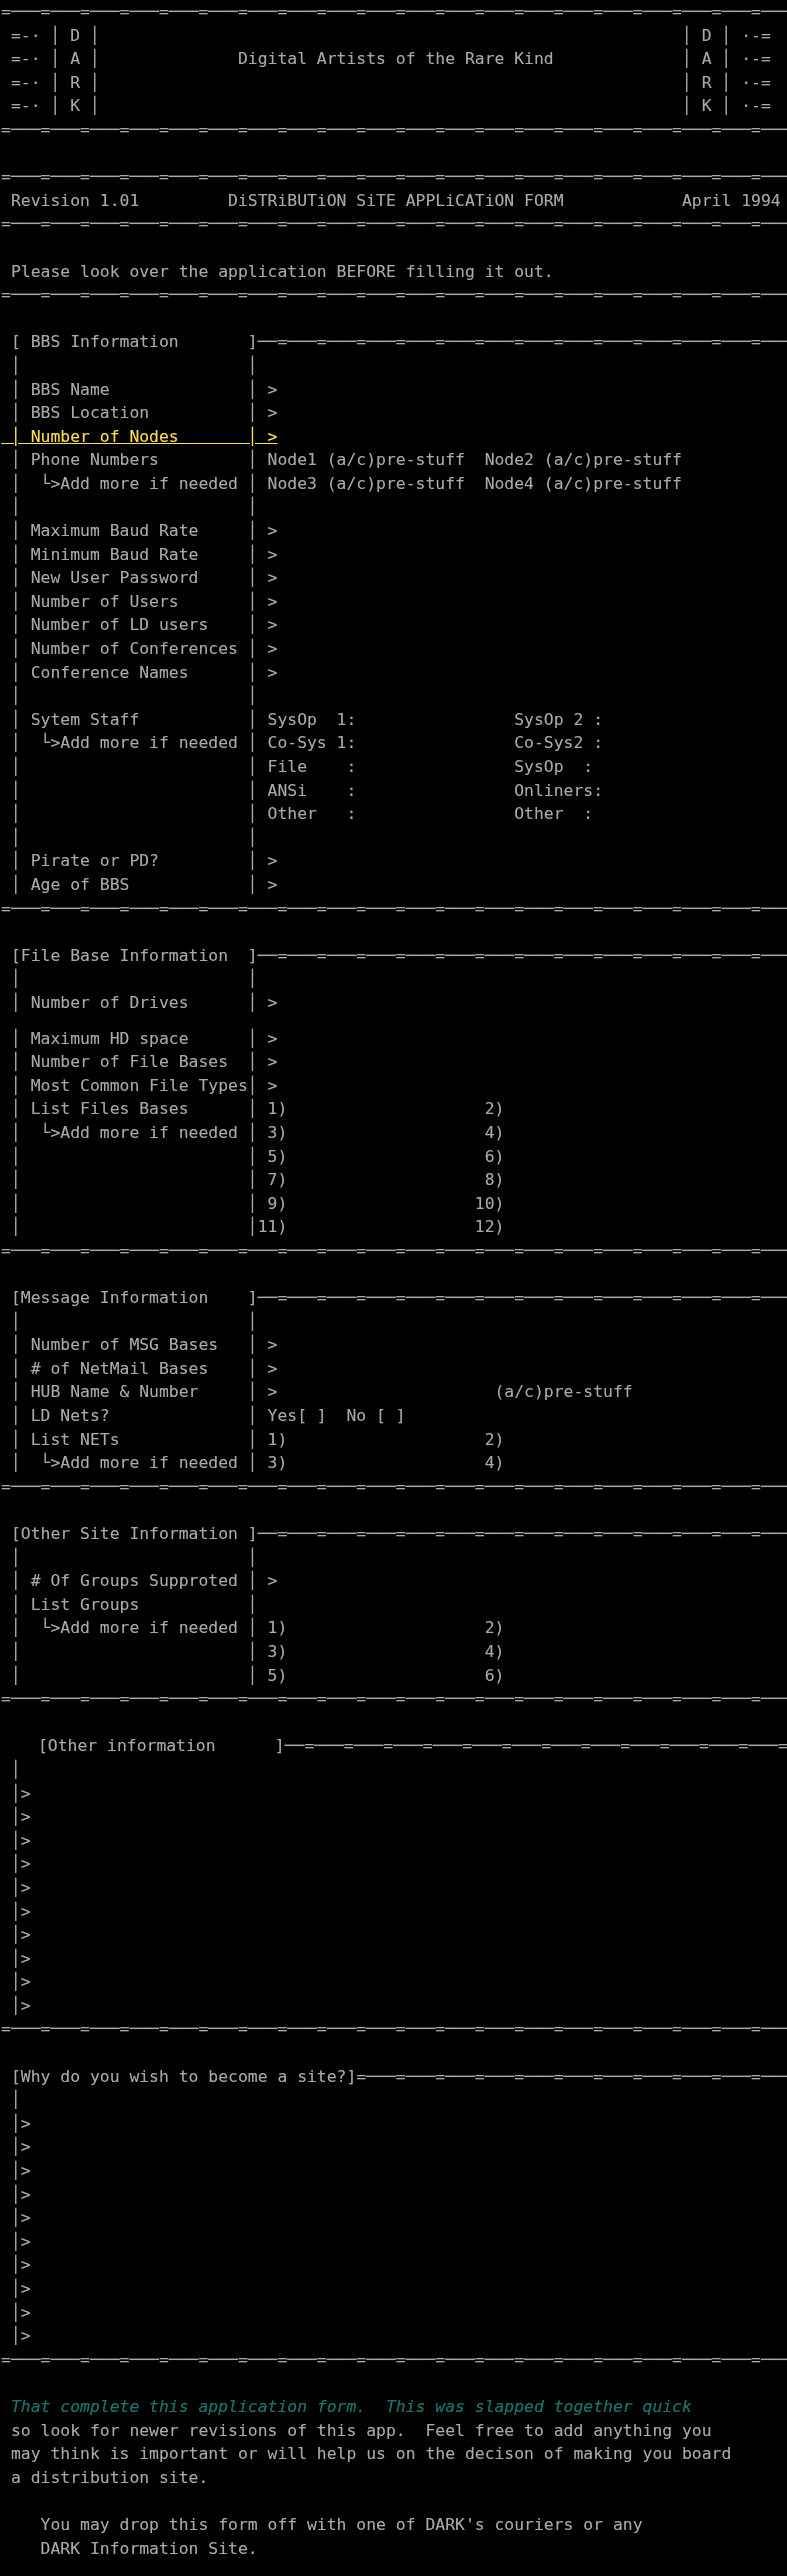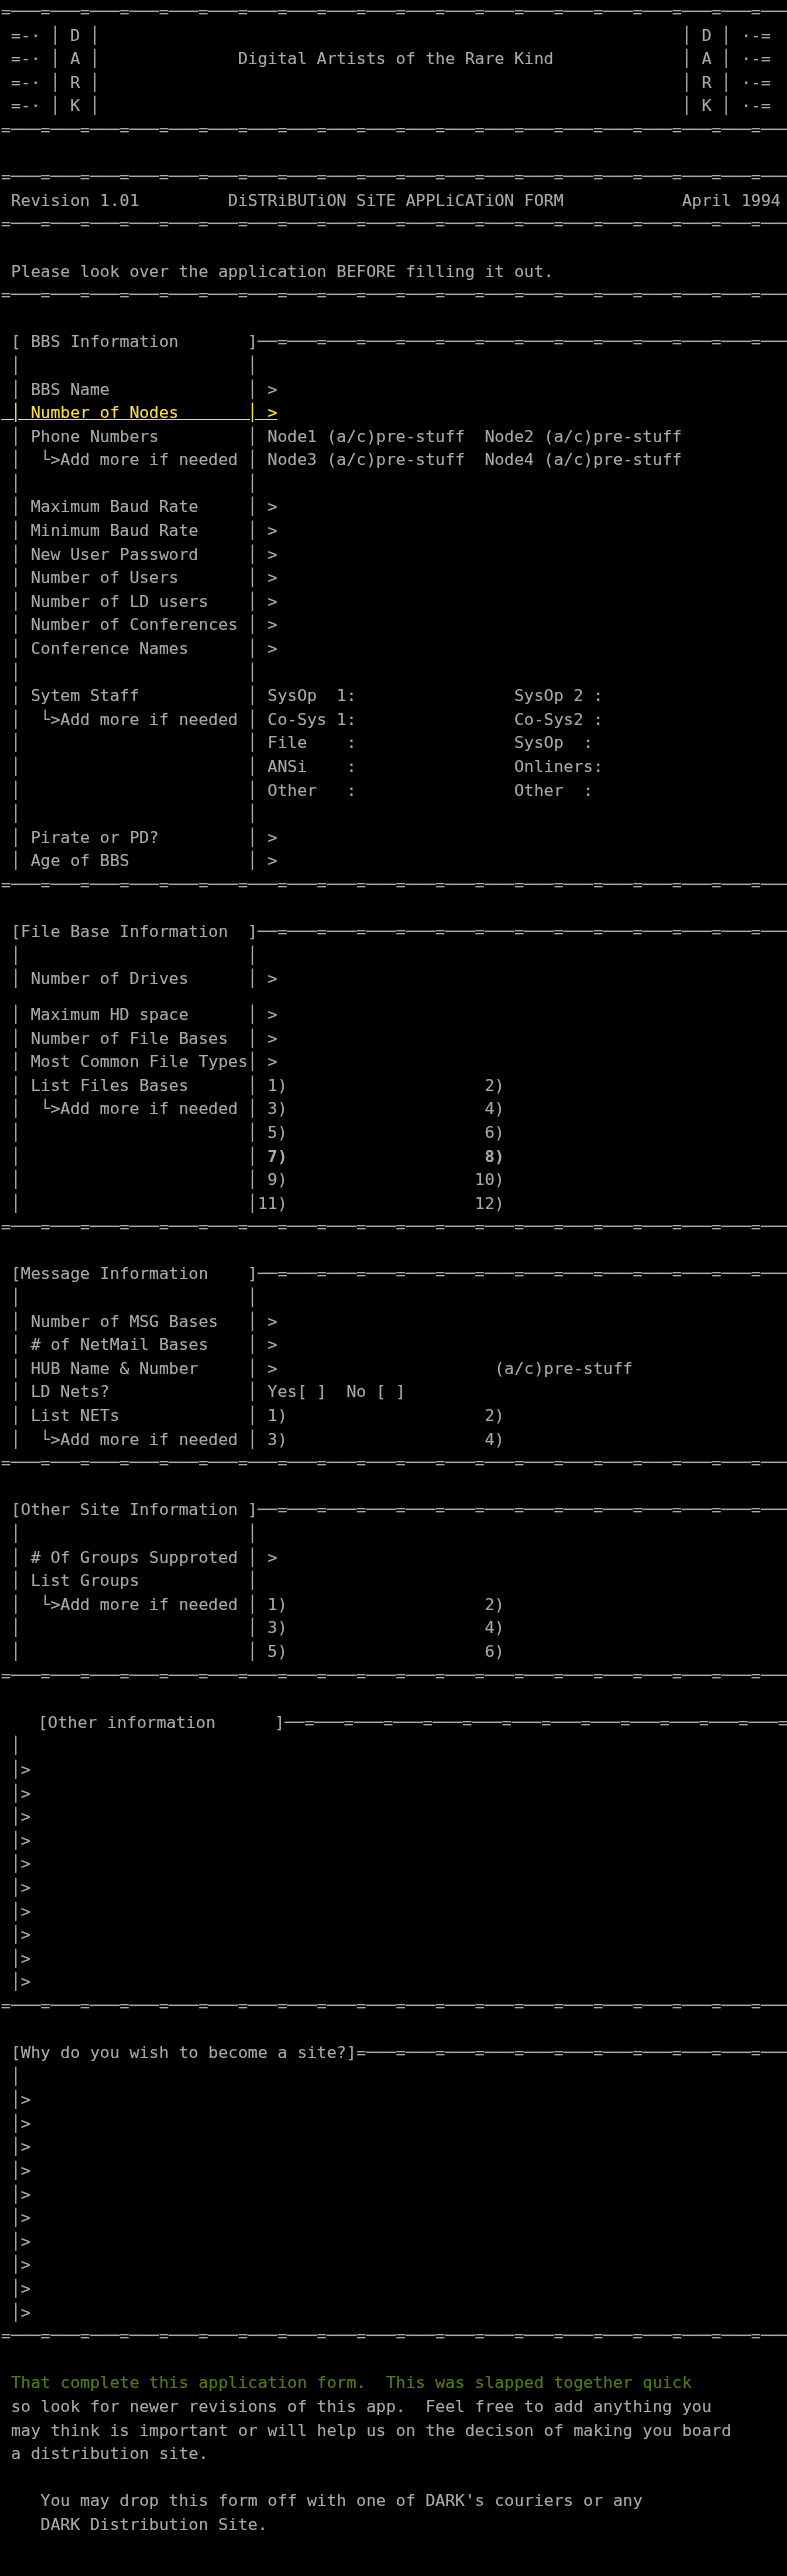--- a/index.html
+++ b/index.html
@@ -40,20 +40,21 @@
     <div class="line" style="color: rgb(169, 169, 169);">=───=───=───=───=───=───=───=───=───=───=───=───=───=───=───=───=───=───=───=───</div>
     <div class="line" style="color: rgb(169, 169, 169);"> Revision 1.01         DiSTRiBUTiON SiTE APPLiCATiON FORM            April 1994</div>
     <div class="line" style="color: rgb(169, 169, 169);">=───=───=───=───=───=───=───=───=───=───=───=───=───=───=───=───=───=───=───=───</div>
     <div class="line" style="color: rgb(169, 169, 169);"></div>
     <div class="line" style="color: rgb(169, 169, 169);"> Please look over the application BEFORE filling it out.</div>
     <div class="line" style="color: rgb(169, 169, 169);">=───=───=───=───=───=───=───=───=───=───=───=───=───=───=───=───=───=───=───=───</div>
     <div class="line" style="color: rgb(169, 169, 169);"></div>
     <div class="line" style="color: rgb(169, 169, 169);"> [ BBS Information       ]──=───=───=───=───=───=───=───=───=───=───=───=───=───</div>
     <div class="line" style="color: rgb(169, 169, 169);"> │                       │</div>
     <div class="line" style="color: rgb(169, 169, 169);"> │ BBS Name              │ &gt;</div>
+    <div class="line" style="color: rgb(169, 169, 169);"> │ BBS Location          │ &gt;</div>
     <div class="line" style="color: #fde047; text-decoration: underline;"> │ Number of Nodes       │ &gt;</div>
     <div class="line" style="color: rgb(169, 169, 169);"> │ Phone Numbers         │ Node1 (a/c)pre-stuff  Node2 (a/c)pre-stuff</div>
     <div class="line" style="color: rgb(169, 169, 169);"> │  └&gt;Add more if needed │ Node3 (a/c)pre-stuff  Node4 (a/c)pre-stuff</div>
     <div class="line" style="color: rgb(169, 169, 169);"> │                       │</div>
     <div class="line" style="color: rgb(169, 169, 169);"> │ Maximum Baud Rate     │ &gt;</div>
     <div class="line" style="color: rgb(169, 169, 169);"> │ Minimum Baud Rate     │ &gt;</div>
     <div class="line" style="color: rgb(169, 169, 169);"> │ New User Password     │ &gt;</div>
     <div class="line" style="color: rgb(169, 169, 169);"> │ Number of Users       │ &gt;</div>
     <div class="line" style="color: rgb(169, 169, 169);"> │ Number of LD users    │ &gt;</div>
     <div class="line" style="color: rgb(169, 169, 169);"> │ Number of Conferences │ &gt;</div>
@@ -71,21 +72,21 @@
     <div class="line" style="color: rgb(169, 169, 169);"></div>
     <div class="line" style="color: rgb(169, 169, 169);"> [File Base Information  ]──=───=───=───=───=───=───=───=───=───=───=───=───=───</div>
     <div class="line" style="color: rgb(169, 169, 169);"> │                       │</div>
     <div class="line" style="color: rgb(169, 169, 169);"> │ Number of Drives      │ &gt;</div>
     <div class="line" style="color: rgb(169, 169, 169); margin-top: 12px;"> │ Maximum HD space      │ &gt;</div>
     <div class="line" style="color: rgb(169, 169, 169);"> │ Number of File Bases  │ &gt;</div>
     <div class="line" style="color: rgb(169, 169, 169);"> │ Most Common File Types│ &gt;</div>
     <div class="line" style="color: rgb(169, 169, 169);"> │ List Files Bases      │ 1)                    2)</div>
     <div class="line" style="color: rgb(169, 169, 169);"> │  └&gt;Add more if needed │ 3)                    4)</div>
     <div class="line" style="color: rgb(169, 169, 169);"> │                       │ 5)                    6)</div>
-    <div class="line" style="color: rgb(169, 169, 169); font-weight: bold;"> │                       │ 7)                    8)</div>
+    <div class="line" style="color: rgb(169, 169, 169);"> │                       │ 7)                    8)</div>
     <div class="line" style="color: rgb(169, 169, 169);"> │                       │ 9)                   10)</div>
     <div class="line" style="color: rgb(169, 169, 169);"> │                       │11)                   12)</div>
     <div class="line" style="color: rgb(169, 169, 169);">=───=───=───=───=───=───=───=───=───=───=───=───=───=───=───=───=───=───=───=───</div>
     <div class="line" style="color: rgb(169, 169, 169);"></div>
     <div class="line" style="color: rgb(169, 169, 169);"> [Message Information    ]──=───=───=───=───=───=───=───=───=───=───=───=───=───</div>
     <div class="line" style="color: rgb(169, 169, 169);"> │                       │</div>
     <div class="line" style="color: rgb(169, 169, 169);"> │ Number of MSG Bases   │ &gt;</div>
     <div class="line" style="color: rgb(169, 169, 169);"> │ # of NetMail Bases    │ &gt;</div>
     <div class="line" style="color: rgb(169, 169, 169);"> │ HUB Name &amp; Number     │ &gt;                      (a/c)pre-stuff</div>
     <div class="line" style="color: rgb(169, 169, 169);"> │ LD Nets?              │ Yes[ ]  No [ ]</div>
@@ -123,21 +124,21 @@
     <div class="line" style="color: rgb(169, 169, 169);"> │&gt;</div>
     <div class="line" style="color: rgb(169, 169, 169);"> │&gt;</div>
     <div class="line" style="color: rgb(169, 169, 169);"> │&gt;</div>
     <div class="line" style="color: rgb(169, 169, 169);"> │&gt;</div>
     <div class="line" style="color: rgb(169, 169, 169);"> │&gt;</div>
     <div class="line" style="color: rgb(169, 169, 169);"> │&gt;</div>
     <div class="line" style="color: rgb(169, 169, 169);"> │&gt;</div>
     <div class="line" style="color: rgb(169, 169, 169);"> │&gt;</div>
     <div class="line" style="color: rgb(169, 169, 169);">=───=───=───=───=───=───=───=───=───=───=───=───=───=───=───=───=───=───=───=───</div>
     <div class="line" style="color: rgb(169, 169, 169);"></div>
-    <div class="line" style="color: #4d7c0f;"> That complete this application form.  This was slapped together quick</div>
+    <div class="line" style="color: #0f766e; font-style: italic;"> That complete this application form.  This was slapped together quick</div>
     <div class="line" style="color: rgb(169, 169, 169);"> so look for newer revisions of this app.  Feel free to add anything you</div>
     <div class="line" style="color: rgb(169, 169, 169);"> may think is important or will help us on the decison of making you board</div>
     <div class="line" style="color: rgb(169, 169, 169);"> a distribution site.</div>
     <div class="line" style="color: rgb(169, 169, 169);"></div>
     <div class="line" style="color: rgb(169, 169, 169);">    You may drop this form off with one of DARK's couriers or any</div>
-    <div class="line" style="color: rgb(169, 169, 169);">    DARK Distribution Site.</div>
+    <div class="line" style="color: rgb(169, 169, 169);">    DARK Information Site.</div>
   </div>
 
 
 </body></html>

